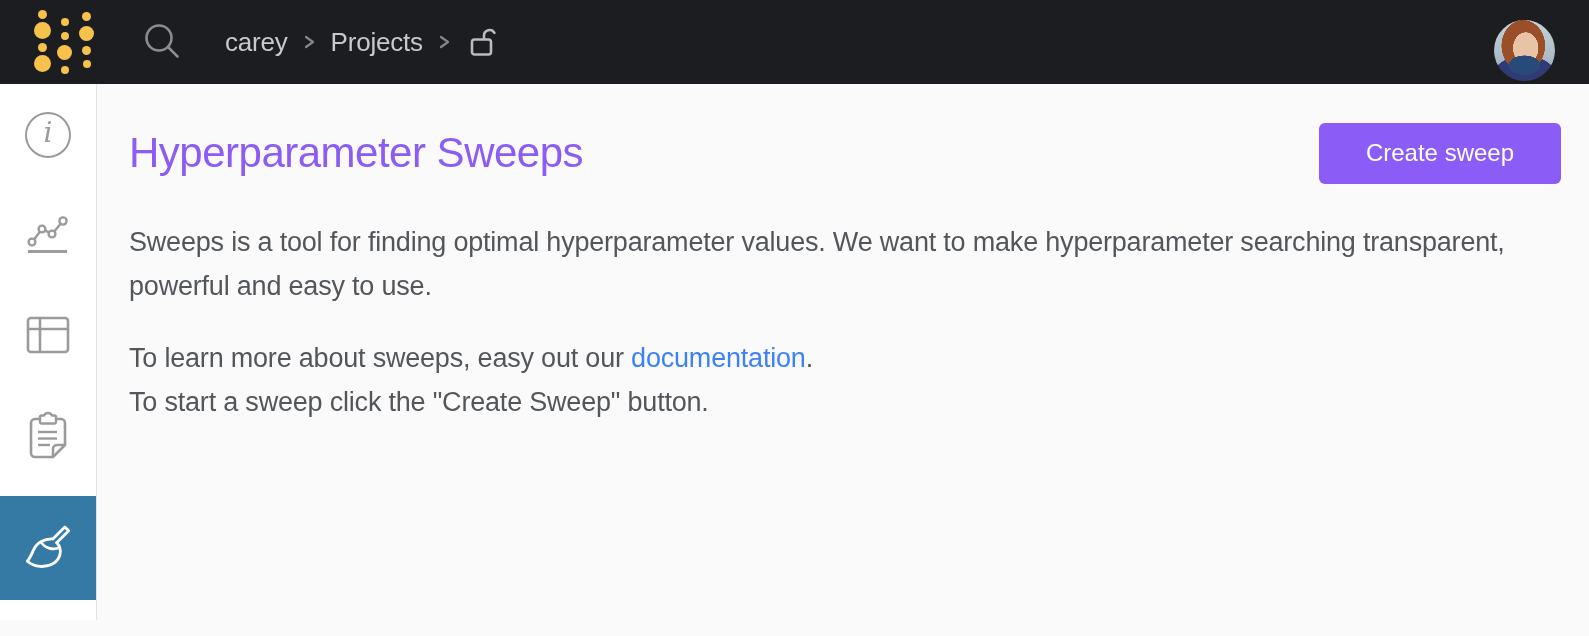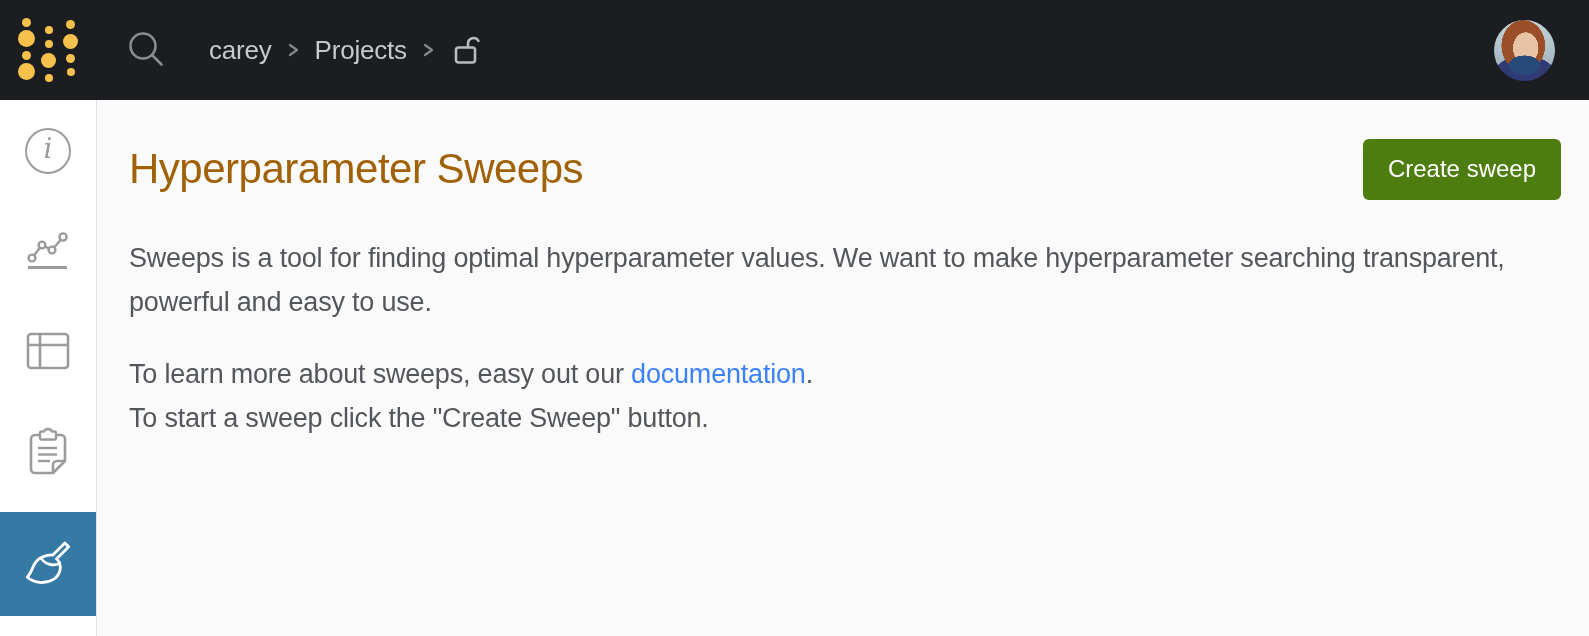--- a/index.html
+++ b/index.html
@@ -6,25 +6,25 @@
   html, body { width: 1589px; height: 636px; overflow: hidden; }
   body {
     font-family: "Liberation Sans", sans-serif;
     background: #fafafa;
     letter-spacing: -0.2px;
   }
 
   
   .topbar {
     position: relative;
-    height: 100px;
+    height: 84px;
     background: #1b1d20;
     display: flex;
     align-items: center;
-    padding-left: 18px;
+    padding-left: 34px;
   }
   .logo {
     display: flex;
     gap: 5px;
     cursor: pointer;
   }
   .logo .col {
     width: 17px;
     height: 62px;
     display: flex;
@@ -111,30 +111,30 @@
   }
   .title-row {
     display: flex;
     justify-content: space-between;
     align-items: center;
   }
   h1 {
     font-size: 42px;
     font-weight: 400;
     line-height: 62px;
-    color: #a16207;
+    color: #8b5cf6;
     letter-spacing: -0.5px;
   }
   .btn-primary {
-    background: #4d7c0f;
+    background: #8b5cf6;
     color: #ffffff;
     border: none;
     border-radius: 6px;
     height: 61px;
-    padding: 0 25px;
+    padding: 0 47px;
     font-family: "Liberation Sans", sans-serif;
     font-size: 24px;
     cursor: pointer;
   }
   .main p {
     font-size: 27px;
     line-height: 44px;
     color: #53575b;
     max-width: 1395px;
   }

